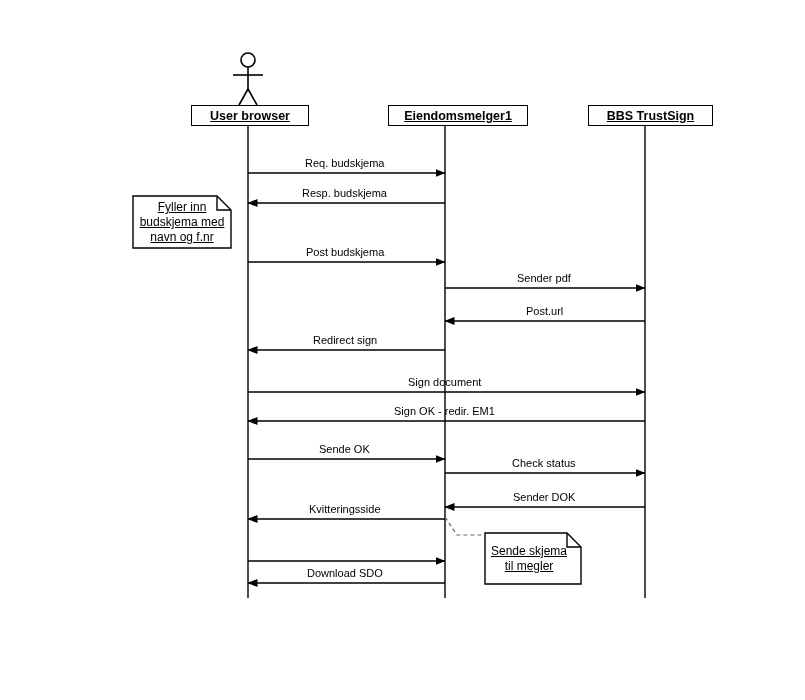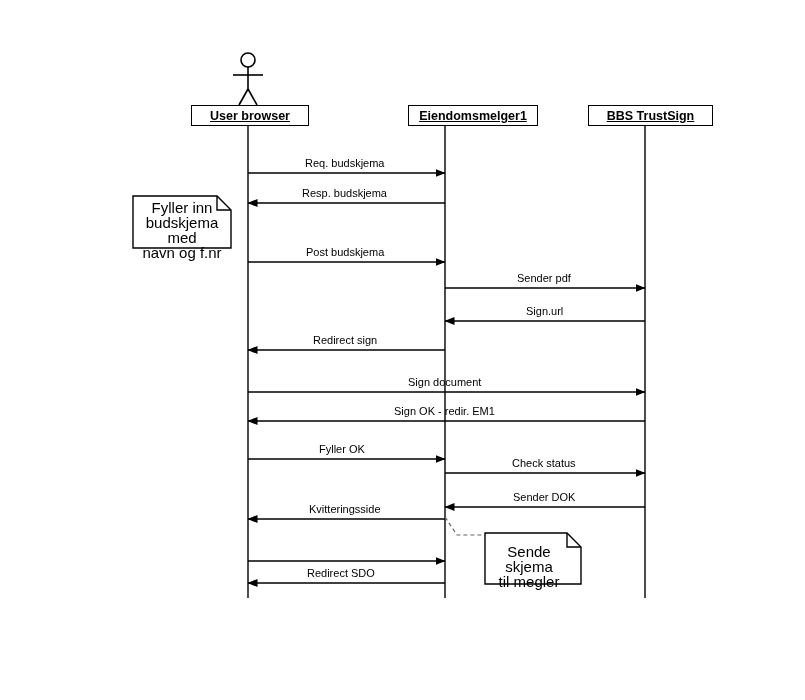--- a/index.html
+++ b/index.html
@@ -10,22 +10,22 @@
     position:absolute;border:1.5px solid #000;background:#fff;
     display:flex;align-items:center;justify-content:center;
     font-size:12.5px;font-weight:bold;text-decoration:underline;
     height:21px;box-sizing:border-box;white-space:nowrap;
   }
   .msg-label{
     position:absolute;font-size:11px;color:#000;white-space:nowrap;
     text-align:center;line-height:13px;
   }
   .note-text{
-    position:absolute;font-size:15px;line-height:15px;text-align:center;
-    color:#000;white-space:pre-line;
+    position:absolute;font-size:12px;line-height:15px;text-align:center;
+    color:#000;white-space:pre-line;text-decoration:underline;
   }
 </style>
 </head>
 <body>
 
 <div id="canvas">
 
   <svg id="svg-layer" viewBox="0 0 805 700" xmlns="http://www.w3.org/2000/svg">
     <defs>
       <marker id="arrowRight" markerWidth="10" markerHeight="8" refX="9.5" refY="4" orient="auto" markerUnits="userSpaceOnUse">
@@ -67,37 +67,37 @@
         <path d="M133,196 L217,196 L231,210 L231,248 L133,248 Z" fill="#fff" stroke="#000000" stroke-width="1.4"></path>
         <path d="M217,196 L217,210 L231,210" fill="none" stroke="#000000" stroke-width="1.4"></path>
         <path d="M445,517 L457,535 L511,535 L519,533" fill="none" stroke="#666" stroke-width="1.2" stroke-dasharray="4,3"></path>
         <path d="M485,533 L567,533 L581,547 L581,584 L485,584 Z" fill="#fff" stroke="#000000" stroke-width="1.4"></path>
         <path d="M567,533 L567,547 L581,547" fill="none" stroke="#000000" stroke-width="1.4"></path>
       </g>
   </svg>
 
   <div id="lifeline-boxes">
       <div class="lifeline-box" style="left: 191px; top: 105px; width: 118px;">User browser</div>
-      <div class="lifeline-box" style="left: 408px; top: 105px; width: 130px;">Eiendomsmelger1</div>
+      <div class="lifeline-box" style="left: 388px; top: 105px; width: 140px;">Eiendomsmelger1</div>
       <div class="lifeline-box" style="left: 588px; top: 105px; width: 125px;">BBS TrustSign</div>
     </div>
   <div id="message-labels">
       <div class="msg-label" style="left: 305px; top: 157px;">Req. budskjema</div>
       <div class="msg-label" style="left: 302px; top: 187px; text-align: right;">Resp. budskjema</div>
       <div class="msg-label" style="left: 306px; top: 246px;">Post budskjema</div>
       <div class="msg-label" style="left: 517px; top: 272px;">Sender pdf</div>
-      <div class="msg-label" style="left: 526px; top: 305px;">Sign.url</div>
+      <div class="msg-label" style="left: 526px; top: 305px;">Post.url</div>
       <div class="msg-label" style="left: 313px; top: 334px;">Redirect sign</div>
       <div class="msg-label" style="left: 408px; top: 376px;">Sign document</div>
       <div class="msg-label" style="left: 394px; top: 405px;">Sign OK - redir. EM1</div>
-      <div class="msg-label" style="left: 319px; top: 443px;">Fyller OK</div>
+      <div class="msg-label" style="left: 319px; top: 443px;">Sende OK</div>
       <div class="msg-label" style="left: 512px; top: 457px;">Check status</div>
       <div class="msg-label" style="left: 513px; top: 491px;">Sender DOK</div>
       <div class="msg-label" style="left: 309px; top: 503px;">Kvitteringsside</div>
-      <div class="msg-label" style="left: 307px; top: 567px;">Redirect SDO</div>
+      <div class="msg-label" style="left: 307px; top: 567px;">Download SDO</div>
     </div>
   <div id="note-labels">
       <div class="note-text" style="left: 133px; width: 98px; top: 200px;">Fyller inn
 budskjema med
 navn og f.nr</div>
       <div class="note-text" style="left: 485px; width: 88px; top: 544px;">Sende skjema
 til megler</div>
     </div>
 
 </div>

